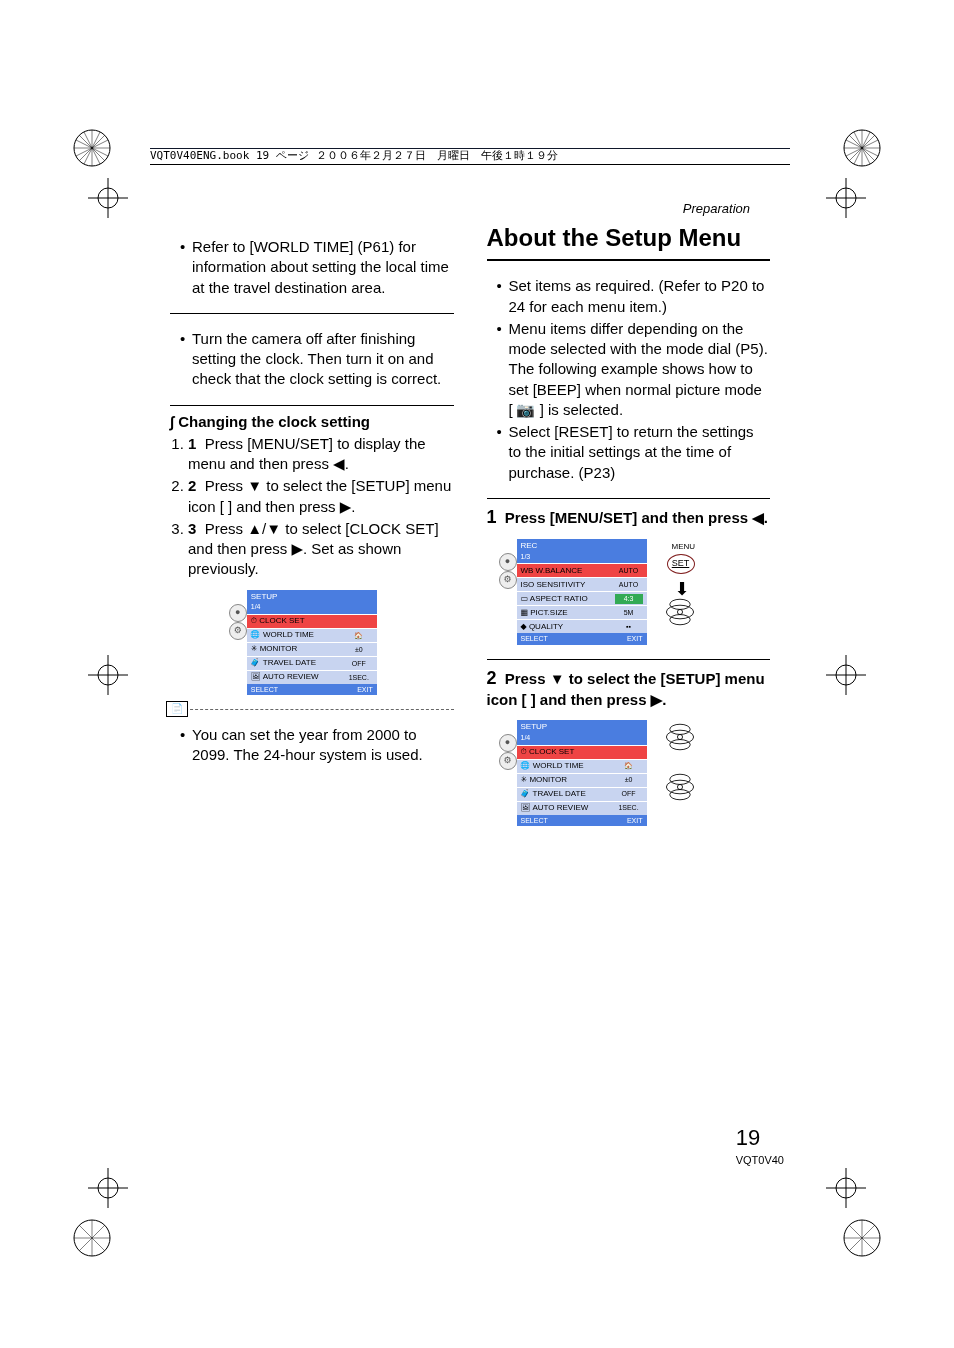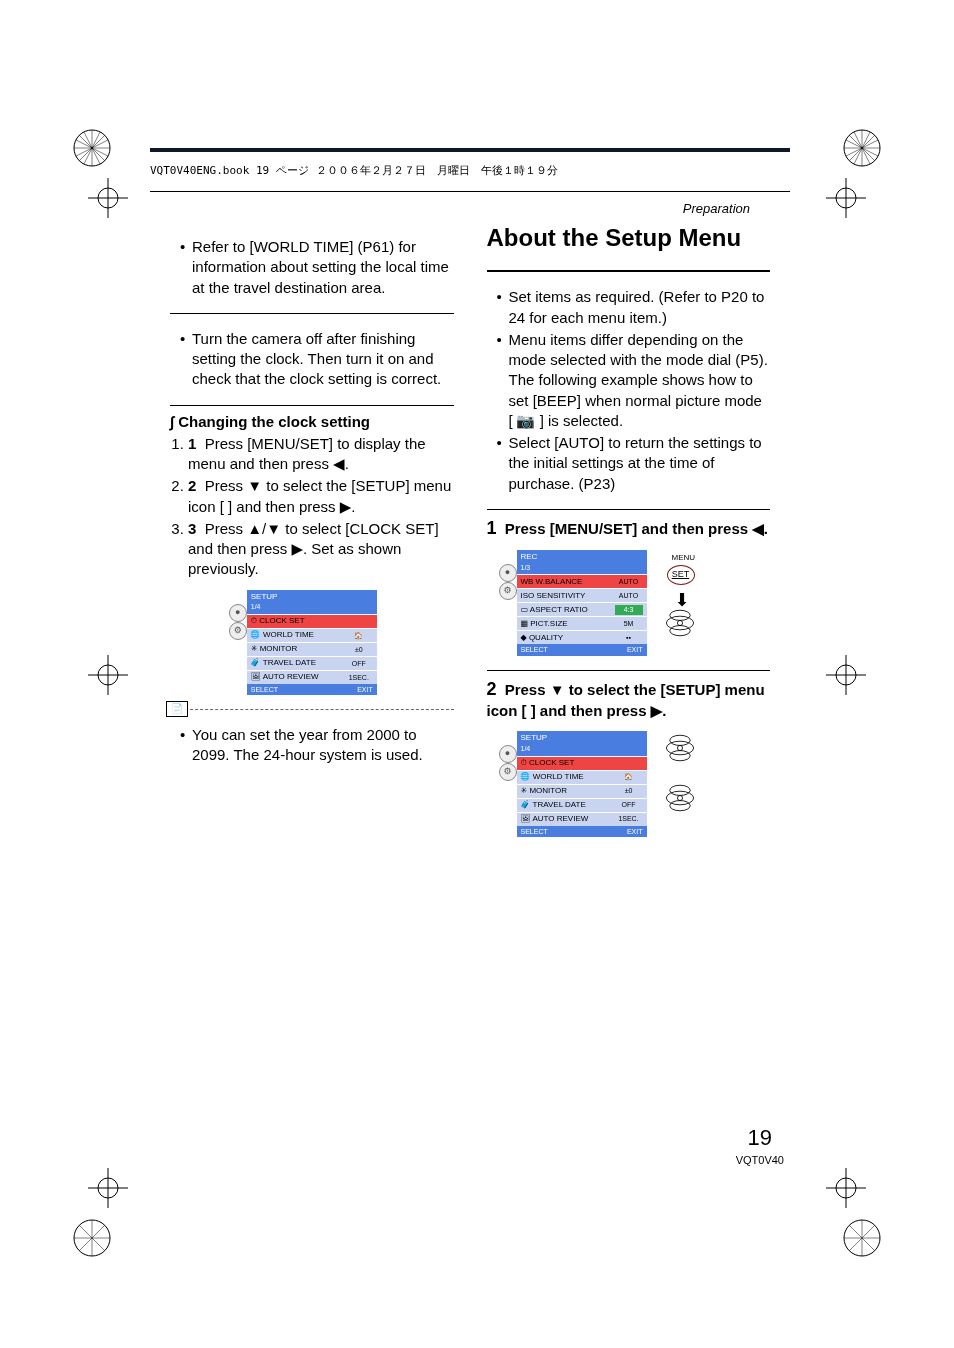--- a/index.html
+++ b/index.html
@@ -20,23 +20,23 @@
     top: 200px;
     width: 600px;
   }
   .header-line {
     position: absolute;
     left: 150px;
     top: 148px;
     font-size: 11px;
     font-family: "MS Gothic", monospace;
     width: 640px;
-    border-top: 4px solid #0f172a;
+    border-top: 1px solid #0f172a;
     border-bottom: 1px solid #000;
-    padding: 12px 0;
+    padding: 0 0;
   }
   .reg-mark {
     position: absolute;
     left: 72px;
     top: 128px;
     width: 40px;
     height: 40px;
   }
   .reg-mark2 { left: auto; right: 72px; top: 128px; }
   .reg-mark3 { left: 72px; top: auto; bottom: 90px; }
@@ -76,21 +76,21 @@
   .step-title { font-weight: bold; }
   hr.thin { border: none; border-top: 1px solid #000; margin: 6px 0; }
   .sub-h { font-weight: bold; margin-top: 6px; }
   .numlist { padding-left: 18px; margin: 2px 0; }
   .numlist li { margin-bottom: 2px; }
 
   .h1 {
     font-size: 24px;
     font-weight: bold;
     border-bottom: 2px solid #000;
-    padding-bottom: 16px;
+    padding-bottom: 5px;
     margin: 0 0 10px 0;
   }
 
   
   .lcd {
     width: 130px;
     margin: 4px auto;
     font-size: 8px;
     color: #fff;
     position: relative;
@@ -146,21 +146,21 @@
     top: -9px;
     background: #fff;
     border: 1px solid #000;
     font-size: 10px;
     padding: 0 4px;
   }
   .footer {
     position: absolute;
     right: 170px;
     bottom: 180px;
-    text-align: center;
+    text-align: left;
   }
   .footer .pn { font-size: 22px; }
   .footer .code { font-size: 11px; }
 
   .dpad-svg { width: 34px; height: 30px; }
 
   .menu-label { position:absolute; left:155px; top:3px; font-size:8px; color:#000; }
   .set-btn { position:absolute; left:150px; top:15px; width:26px; height:18px; border:1px solid #7f1d1d; border-radius:50%; font-size:9px; text-align:center; line-height:17px; color:#000; background:#fff;text-decoration:underline; }
   .down-arrow { position:absolute; left:158px; top:38px; font-size:18px; color:#000; }
   .dpad-abs { position: absolute; left: 146px; }
@@ -320,21 +320,21 @@
       <ul class="bul">
         <li>You can set the year from 2000 to 2099. The 24-hour system is used.</li>
       </ul>
     </div>
 
     <div class="col">
       <div class="h1">About the Setup Menu</div>
       <ul class="bul">
         <li>Set items as required. (Refer to P20 to 24 for each menu item.)</li>
         <li><span>Menu items differ depending on the mode selected with the mode dial (P5).</span><br><span>The following example shows how to set [BEEP] when normal picture mode [ 📷 ] is selected.</span></li>
-        <li>Select [AUTO] to return the settings to the initial settings at the time of purchase. (P23)</li>
+        <li>Select [RESET] to return the settings to the initial settings at the time of purchase. (P23)</li>
       </ul>
 
       <hr class="thin">
       <div class="step">
         <span class="stepnum">1</span>
         <span class="step-title">Press [MENU/SET] and then press ◀.</span>
       </div>
 
       <div class="fig-row">
         <div class="lcd" style="margin-left:30px;">

